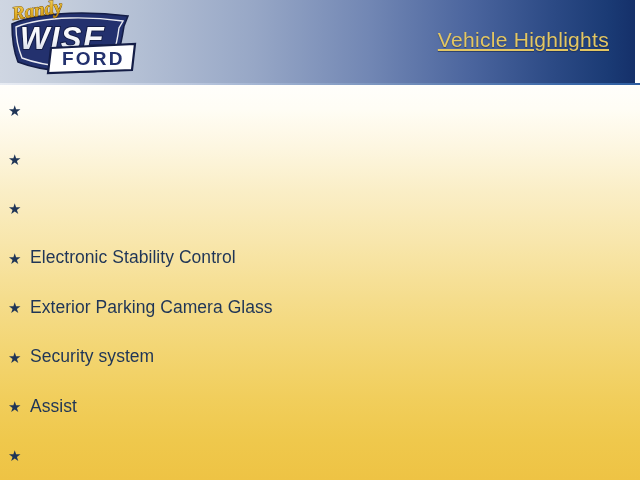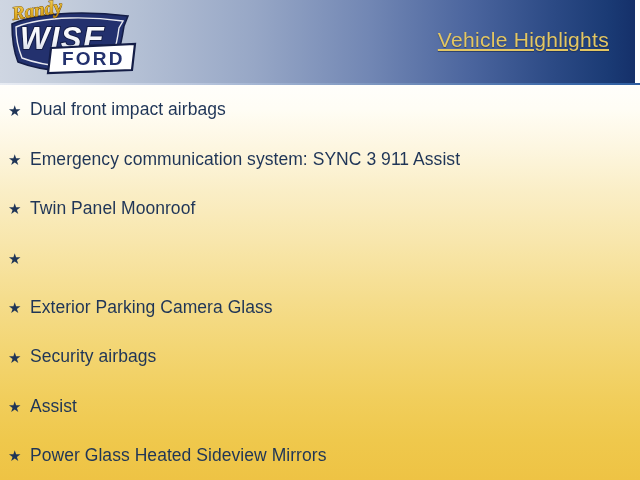--- a/index.html
+++ b/index.html
@@ -165,51 +165,48 @@
 
     <div class="header-title">Vehicle Highlights</div>
   </div>
 
   <div class="header-underline"></div>
 
   <div class="highlights">
 
     <div class="hl-item">
       <span class="hl-star">★</span>
-      <span class="hl-text">Dual front impact airbags</span>
-    </div>
-
-    <div class="hl-item">
-      <span class="hl-star">★</span>
-      <span class="hl-text">Emergency communication system: SYNC 3 911 Assist</span>
-    </div>
-
-    <div class="hl-item">
-      <span class="hl-star">★</span>
-      <span class="hl-text">Twin Panel Moonroof</span>
-    </div>
-
-    <div class="hl-item">
-      <span class="hl-star">★</span>
+    </div>
+
+    <div class="hl-item">
+      <span class="hl-star">★</span>
+    </div>
+
+    <div class="hl-item">
+      <span class="hl-star">★</span>
+    </div>
+
+    <div class="hl-item">
+      <span class="hl-star">★</span>
+      <span class="hl-text">Electronic Stability Control</span>
     </div>
 
     <div class="hl-item">
       <span class="hl-star">★</span>
       <span class="hl-text">Exterior Parking Camera Glass</span>
     </div>
 
     <div class="hl-item">
       <span class="hl-star">★</span>
-      <span class="hl-text">Security airbags</span>
+      <span class="hl-text">Security system</span>
     </div>
 
     <div class="hl-item">
       <span class="hl-star">★</span>
       <span class="hl-text">Assist</span>
     </div>
 
     <div class="hl-item">
       <span class="hl-star">★</span>
-      <span class="hl-text">Power Glass Heated Sideview Mirrors</span>
     </div>
 
   </div>
 </div>
 
 </body></html>

